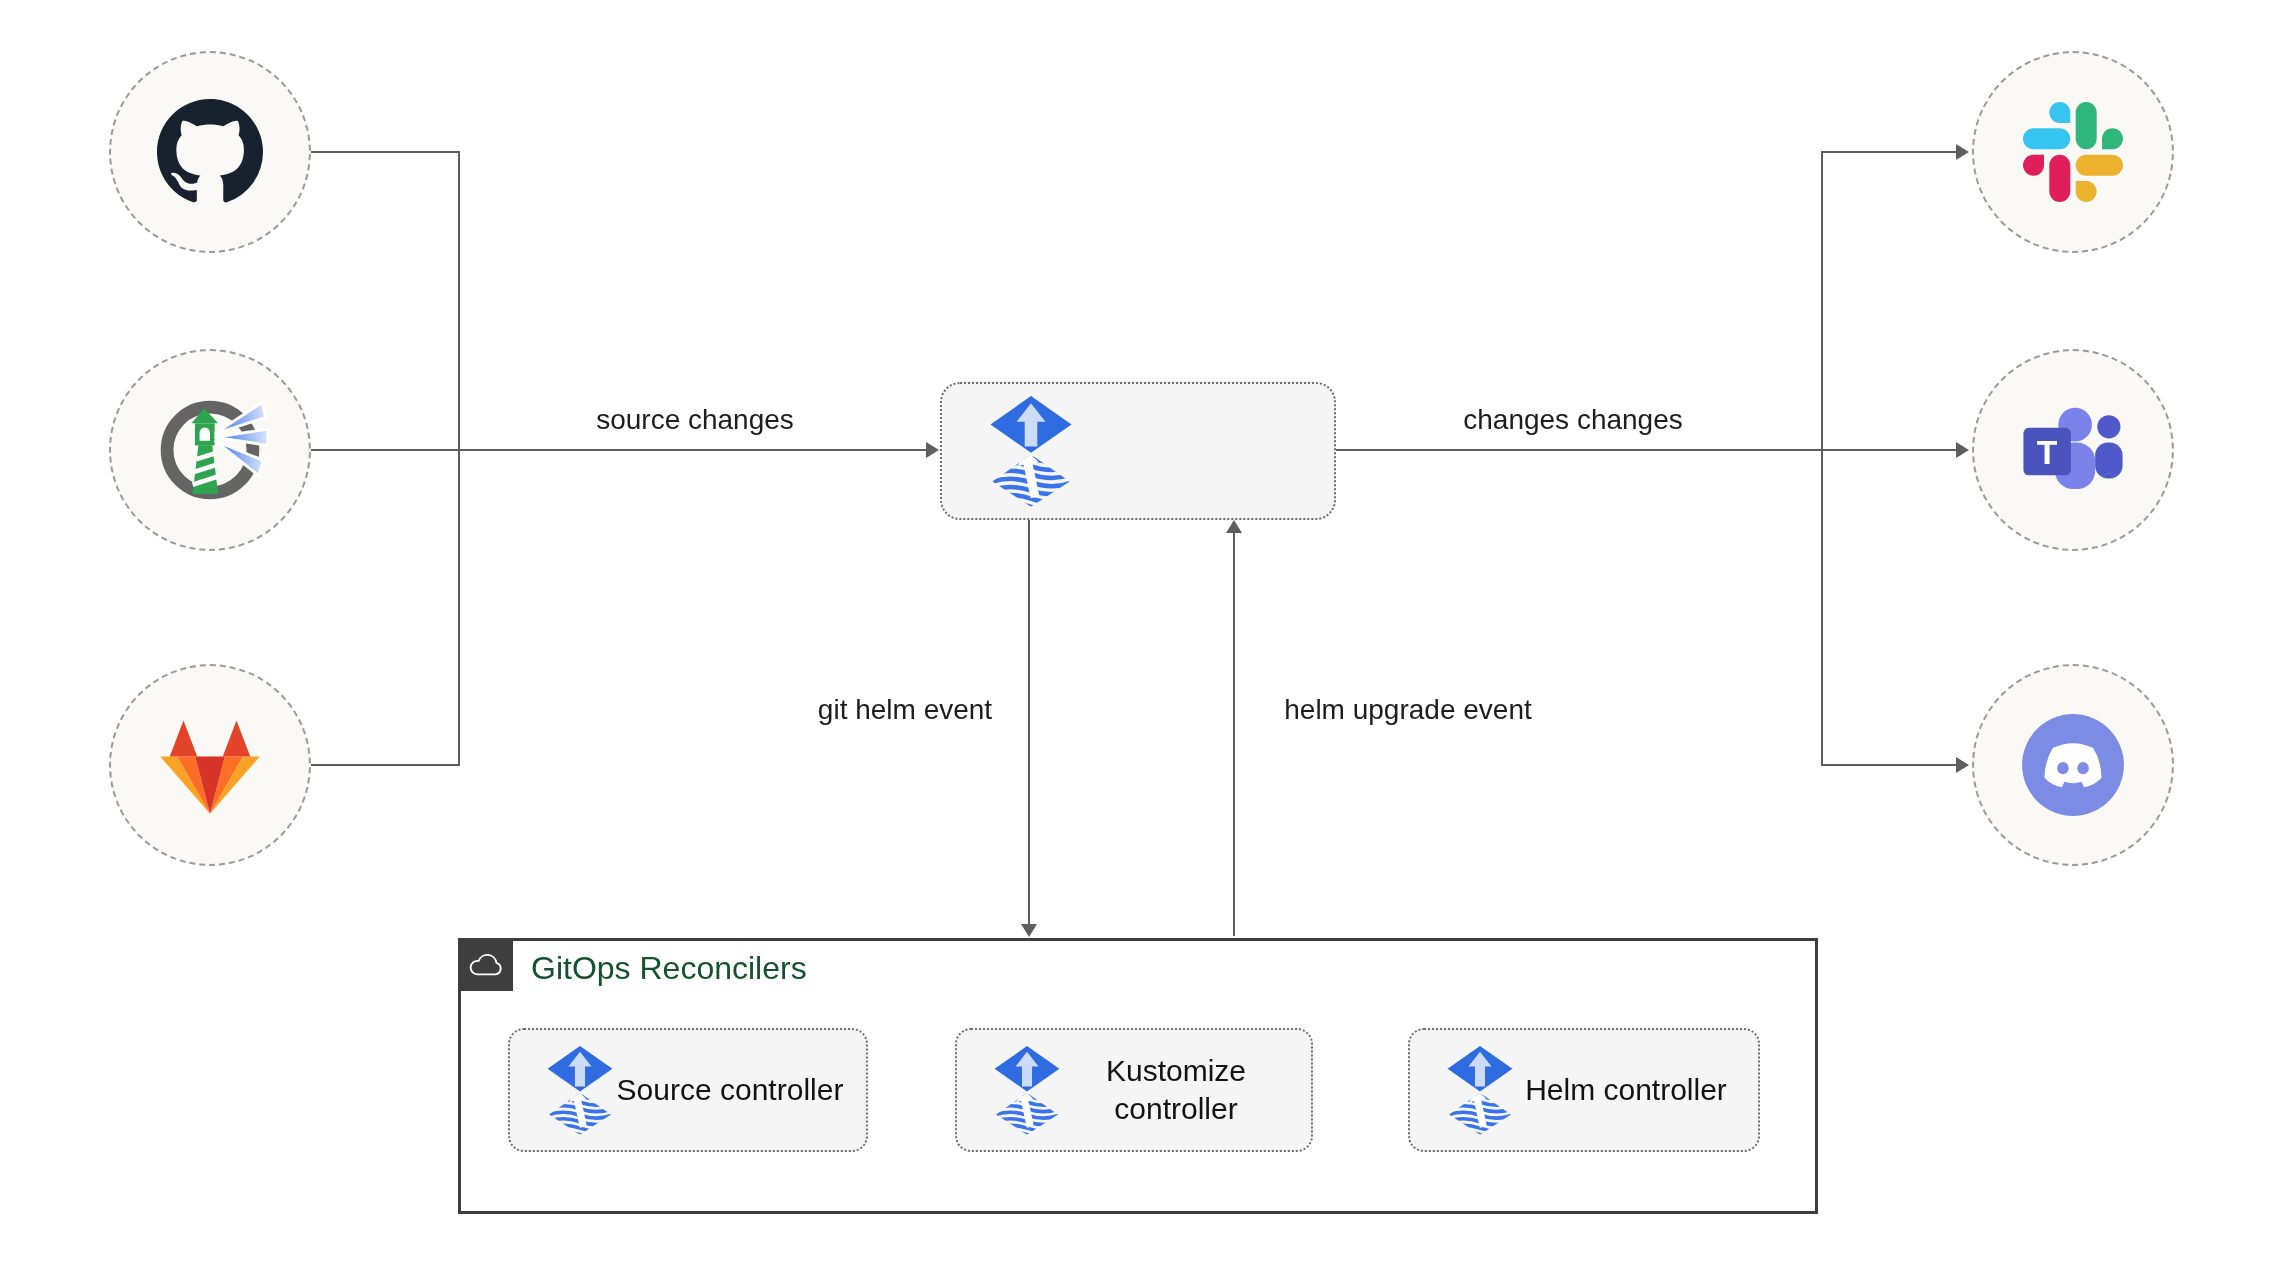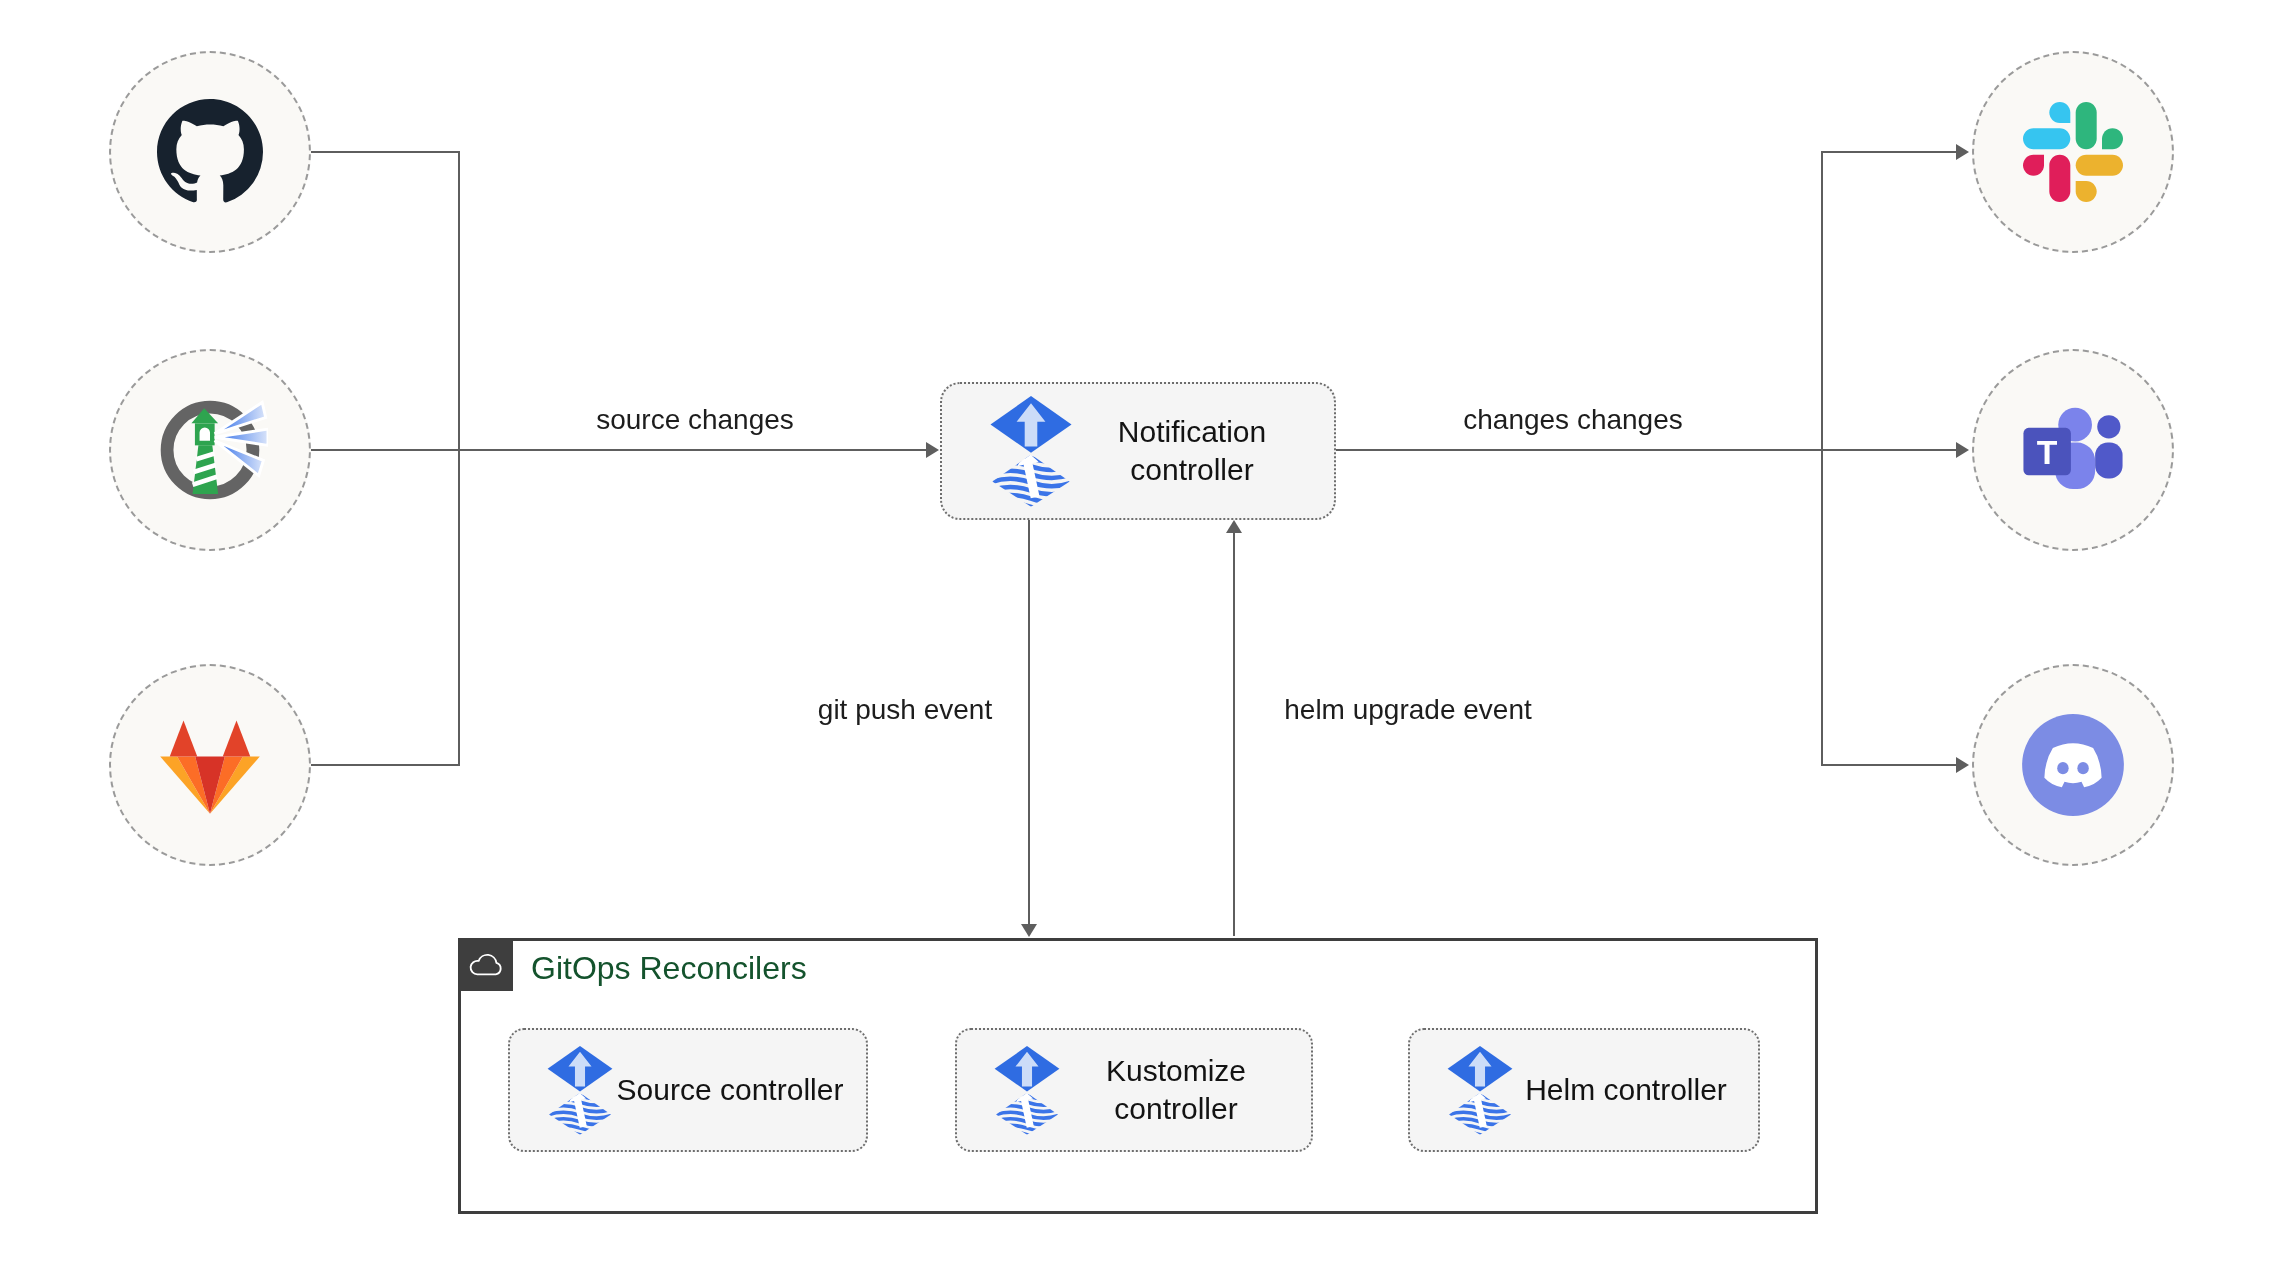--- a/index.html
+++ b/index.html
@@ -161,21 +161,21 @@
   <div class="edge-v" style="left:1233px;top:533px;height:403px"></div>
   <div class="arr arr-u" style="left:1226px;top:520px"></div>
 
   <div class="edge-h" style="left:867px;top:1089px;width:76px"></div>
   <div class="arr arr-r" style="left:943px;top:1082px"></div>
   <div class="edge-h" style="left:1313px;top:1089px;width:83px"></div>
   <div class="arr arr-r" style="left:1396px;top:1082px"></div>
 
   <div class="edge-label" style="left:695px;top:420px">source changes</div>
   <div class="edge-label" style="left:1573px;top:420px">changes changes</div>
-  <div class="edge-label" style="left:905px;top:710px">git push event</div>
+  <div class="edge-label" style="left:905px;top:710px">git helm event</div>
   <div class="edge-label" style="left:1408px;top:710px">helm upgrade event</div>
 
   <div class="circle-node" style="left:109px;top:51px">
     <svg class="logo" width="106" height="106" viewBox="0 0 16 16">
         <use href="#github-icon-symbol"></use>
       </svg>
   </div>
   <div class="circle-node" style="left:109px;top:349px">
     <svg class="logo" width="116" height="116" viewBox="0 0 100 100">
         <use href="#harbor-icon-symbol"></use>
@@ -200,21 +200,20 @@
   <div class="circle-node" style="left:1972px;top:664px">
     <svg class="logo" width="106" height="106" viewBox="0 0 100 100">
         <use href="#discord-icon-symbol"></use>
       </svg>
   </div>
 
   <div class="node-box" style="left:940px;top:382px;width:396px;height:138px">
     <svg class="logo" width="90" height="112" viewBox="0 0 100 124" style="margin-left:44px">
         <use href="#flux-icon-symbol"></use>
       </svg>
-    <div class="node-label" style="padding-right:26px">Notification controller</div>
   </div>
 
   <div class="group-box" style="left:458px;top:938px;width:1360px;height:276px">
     <div class="group-badge">
       <svg width="38" height="27" viewBox="0 0 60 44">
           <use href="#cloud-icon-symbol"></use>
         </svg>
     </div>
     <div class="group-title">GitOps Reconcilers</div>
   </div>

